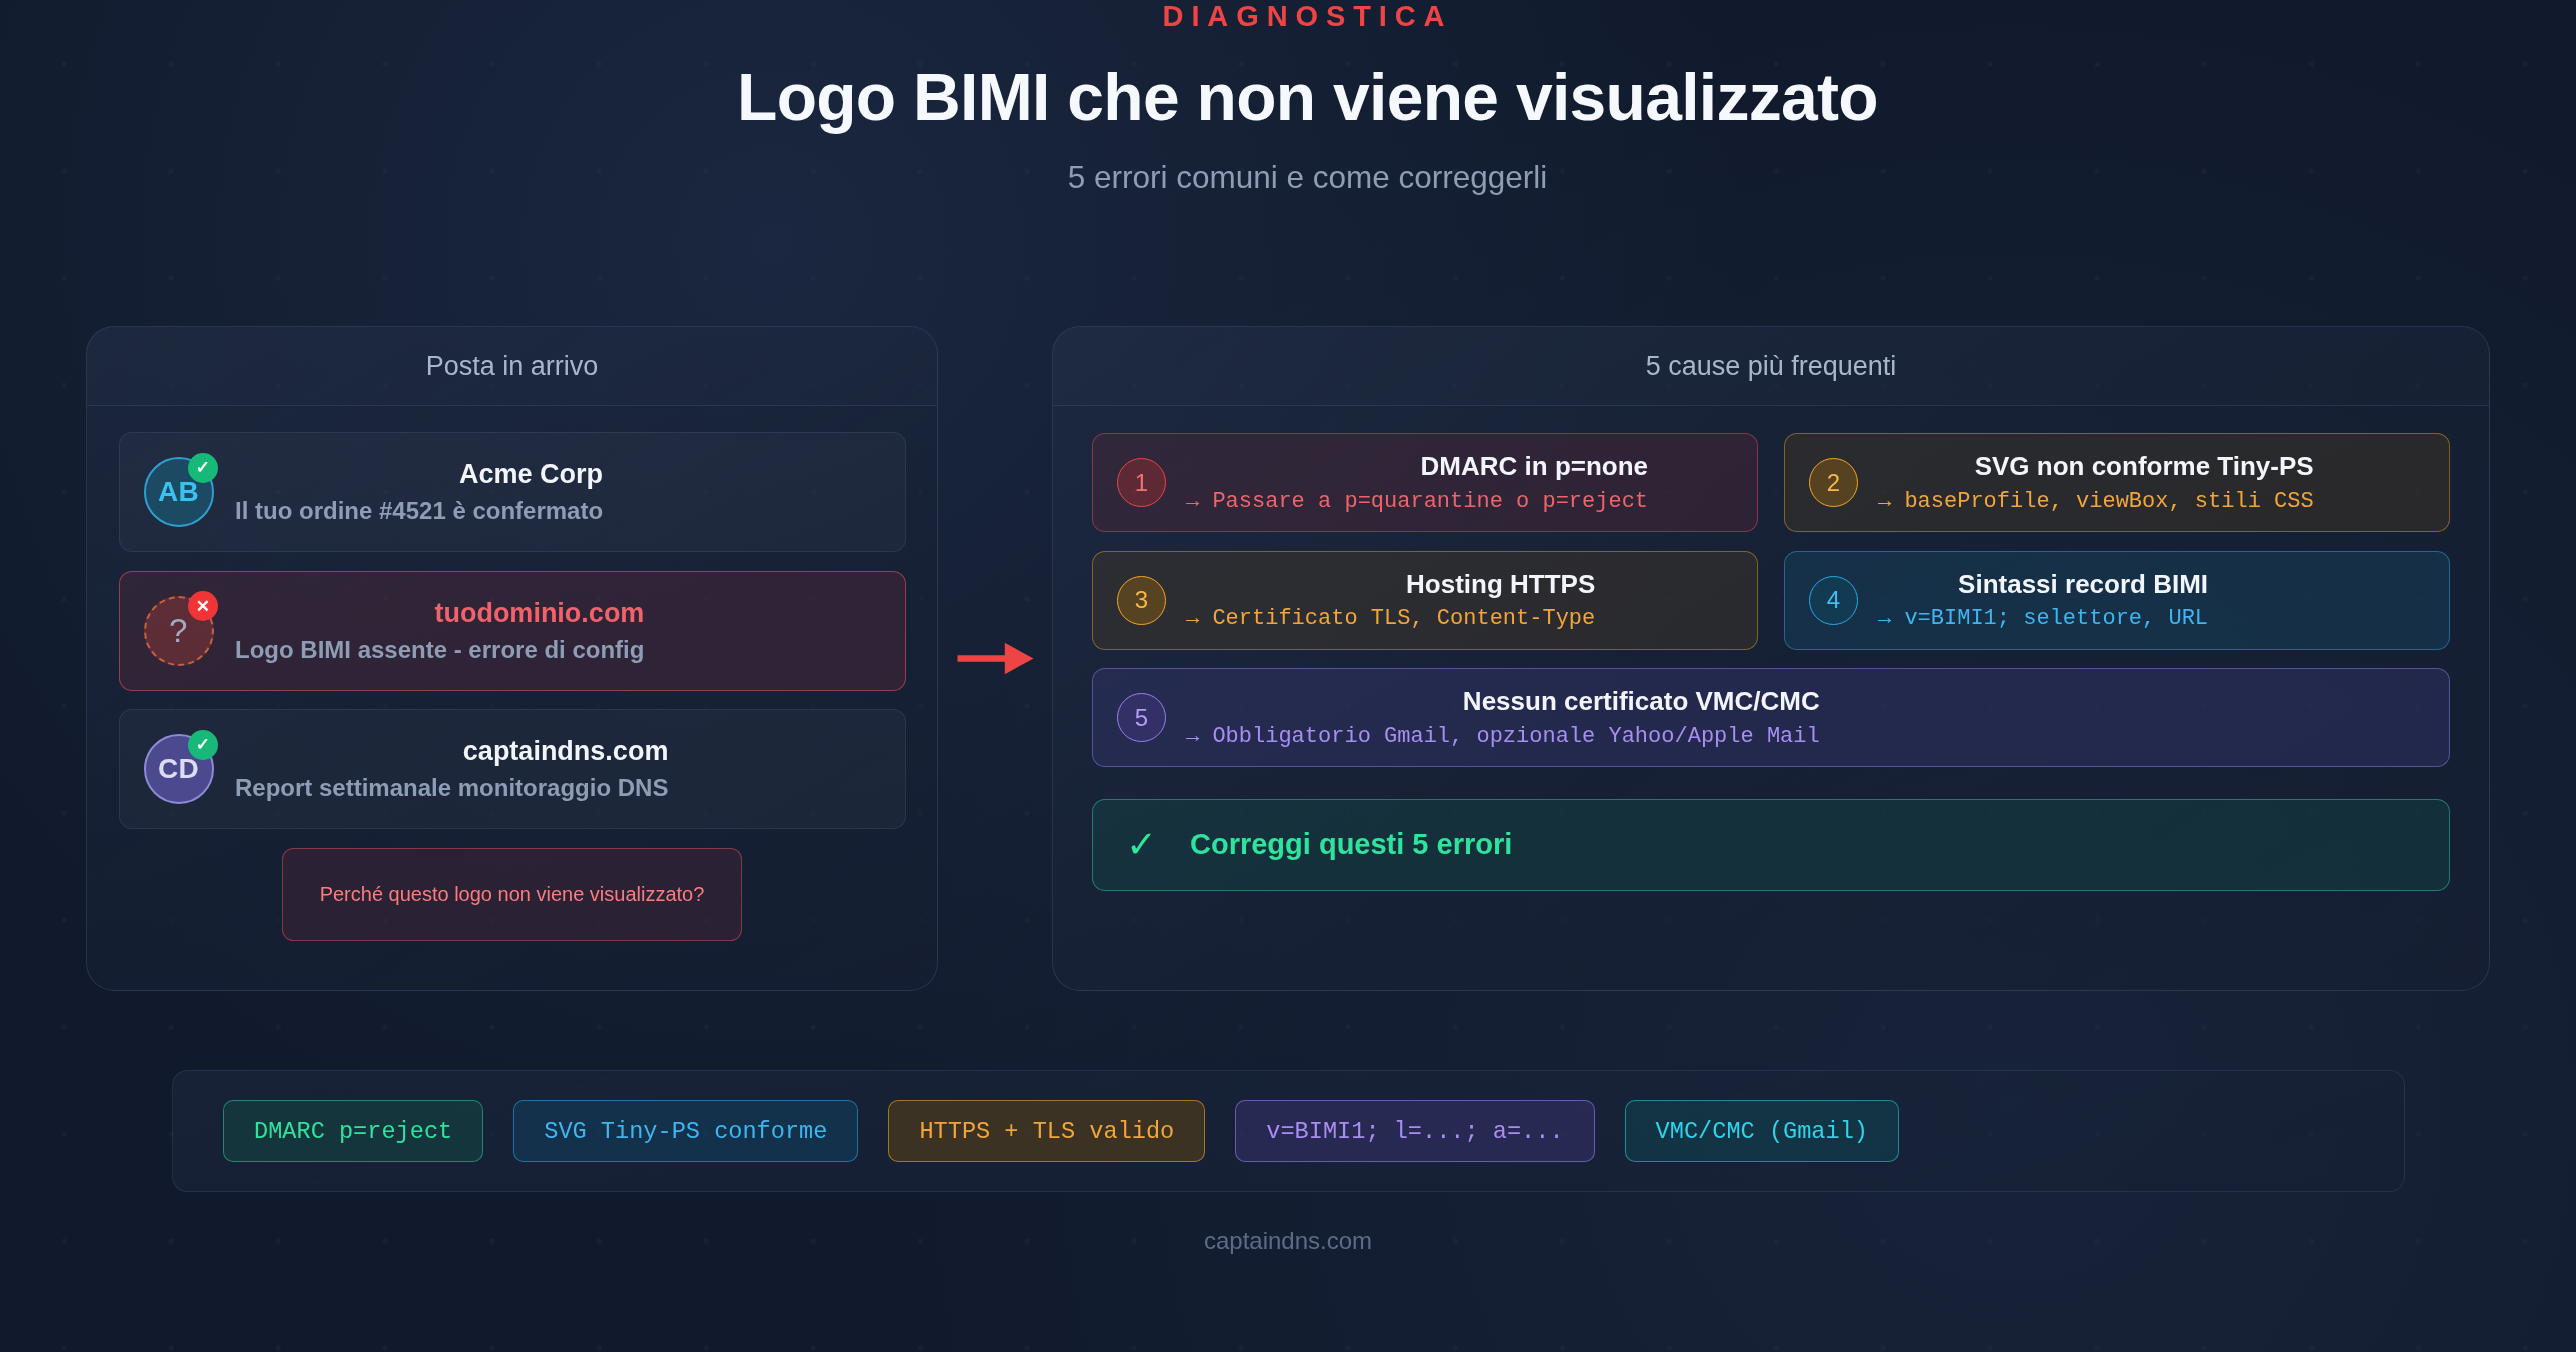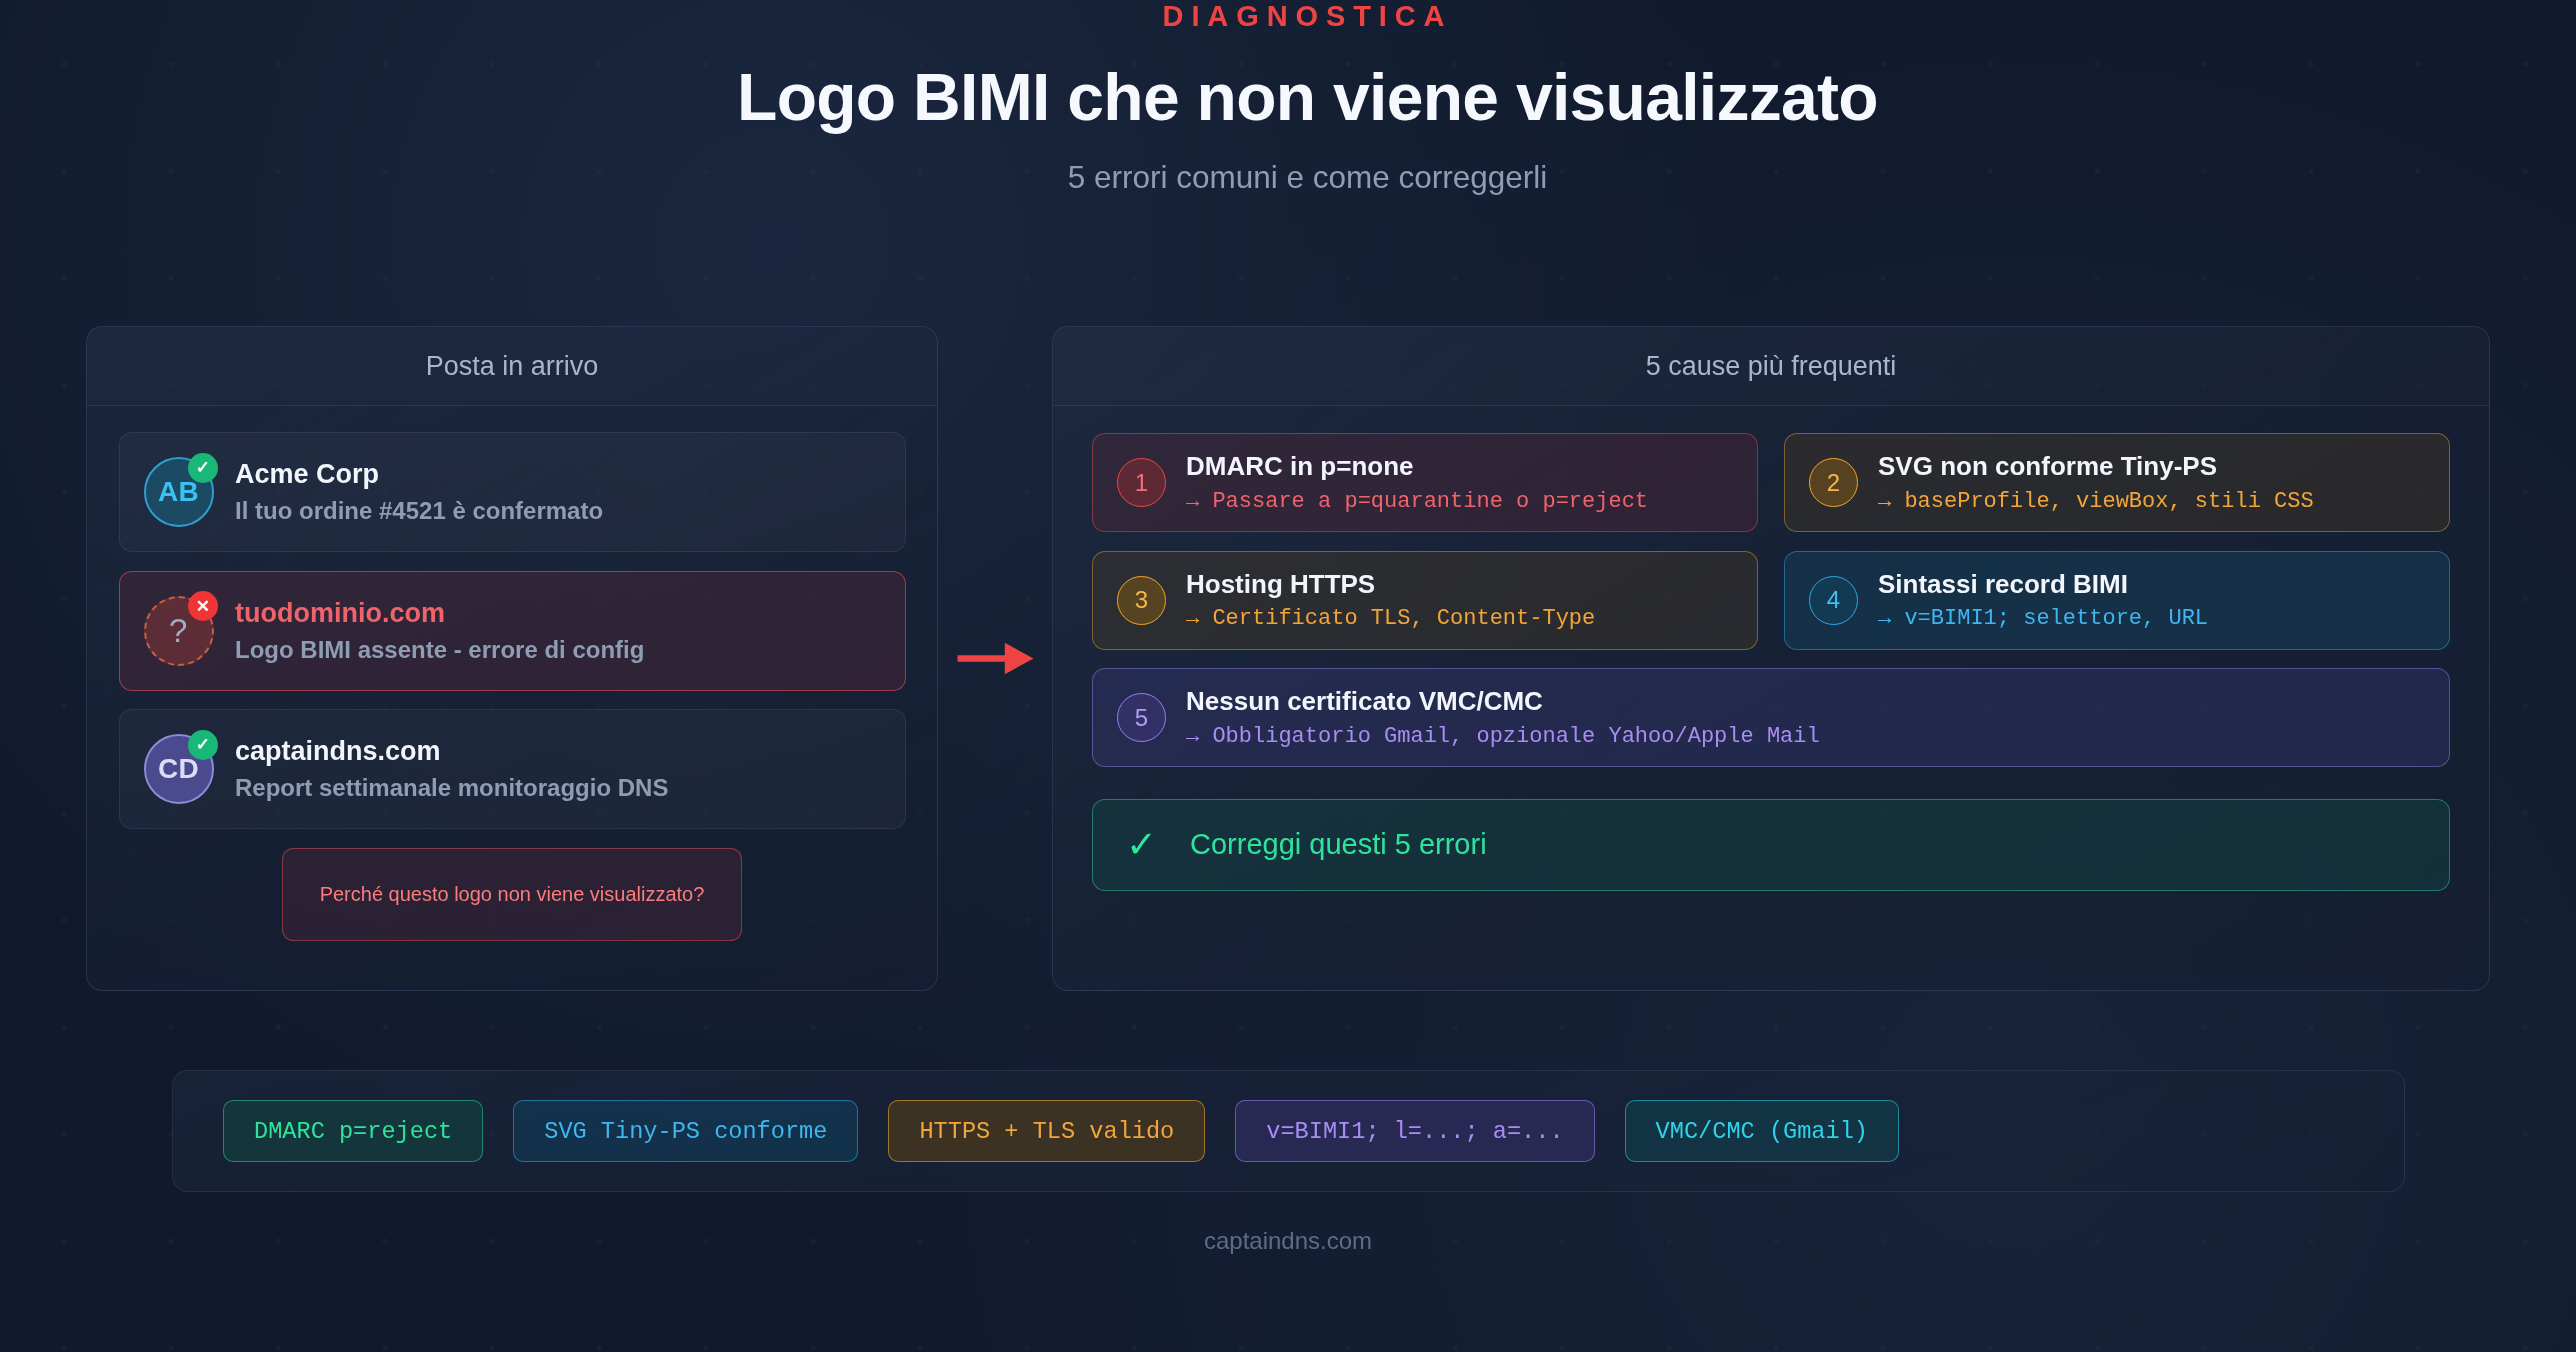--- a/index.html
+++ b/index.html
@@ -45,22 +45,23 @@
   
   .stage {
     position: absolute; left: 86px; top: 326px;
     width: 2404px; height: 680px;
     display: flex; align-items: flex-start;
   }
 
   .panel {
     background: linear-gradient(150deg, rgba(32,44,68,.62) 0%, rgba(24,34,54,.55) 55%, rgba(22,31,50,.52) 100%);
     border: 0.7px solid rgba(86,104,138,.30);
-    border-radius: 16px;
+    border-radius: 28px;
     overflow: hidden;
+    text-align: right;
   }
   .panel-head {
     height: 79px;
     display: flex; align-items: center; justify-content: center;
     border-bottom: 0.7px solid rgba(86,104,138,.26);
     background: rgba(255,255,255,.012);
   }
   .panel-head-text { font-size: 27px; color: #a8b6cc; font-weight: 400; }
 
   
@@ -165,21 +166,21 @@
 
   .result {
     margin-top: 31.5px;
     display: flex; align-items: center; gap: 33px;
     height: 92px; padding: 0 33px;
     border-radius: 13px;
     background: rgba(18,78,74,.34);
     border: 0.7px solid rgba(45,200,160,.50);
   }
   .check-icon { font-size: 37px; color: #2ee89a; line-height: 1; }
-  .result-label { font-size: 29px; font-weight: 400; color: #2fe39c; }
+  .result-label { font-size: 29px; font-weight: 700; color: #2fe39c; }
   .result-note  { font-size: 26px; color: #69e3b4; font-weight: 400; margin-left: 17px; }
 
   
   .chipbar {
     position: absolute; left: 172px; top: 1070px;
     width: 2233px; height: 122px;
     border-radius: 15.7px;
     background: linear-gradient(160deg, rgba(30,42,66,.52) 0%, rgba(22,32,52,.42) 100%);
     border: 0.7px solid rgba(86,104,138,.24);
     display: flex; align-items: center; gap: 30px;

